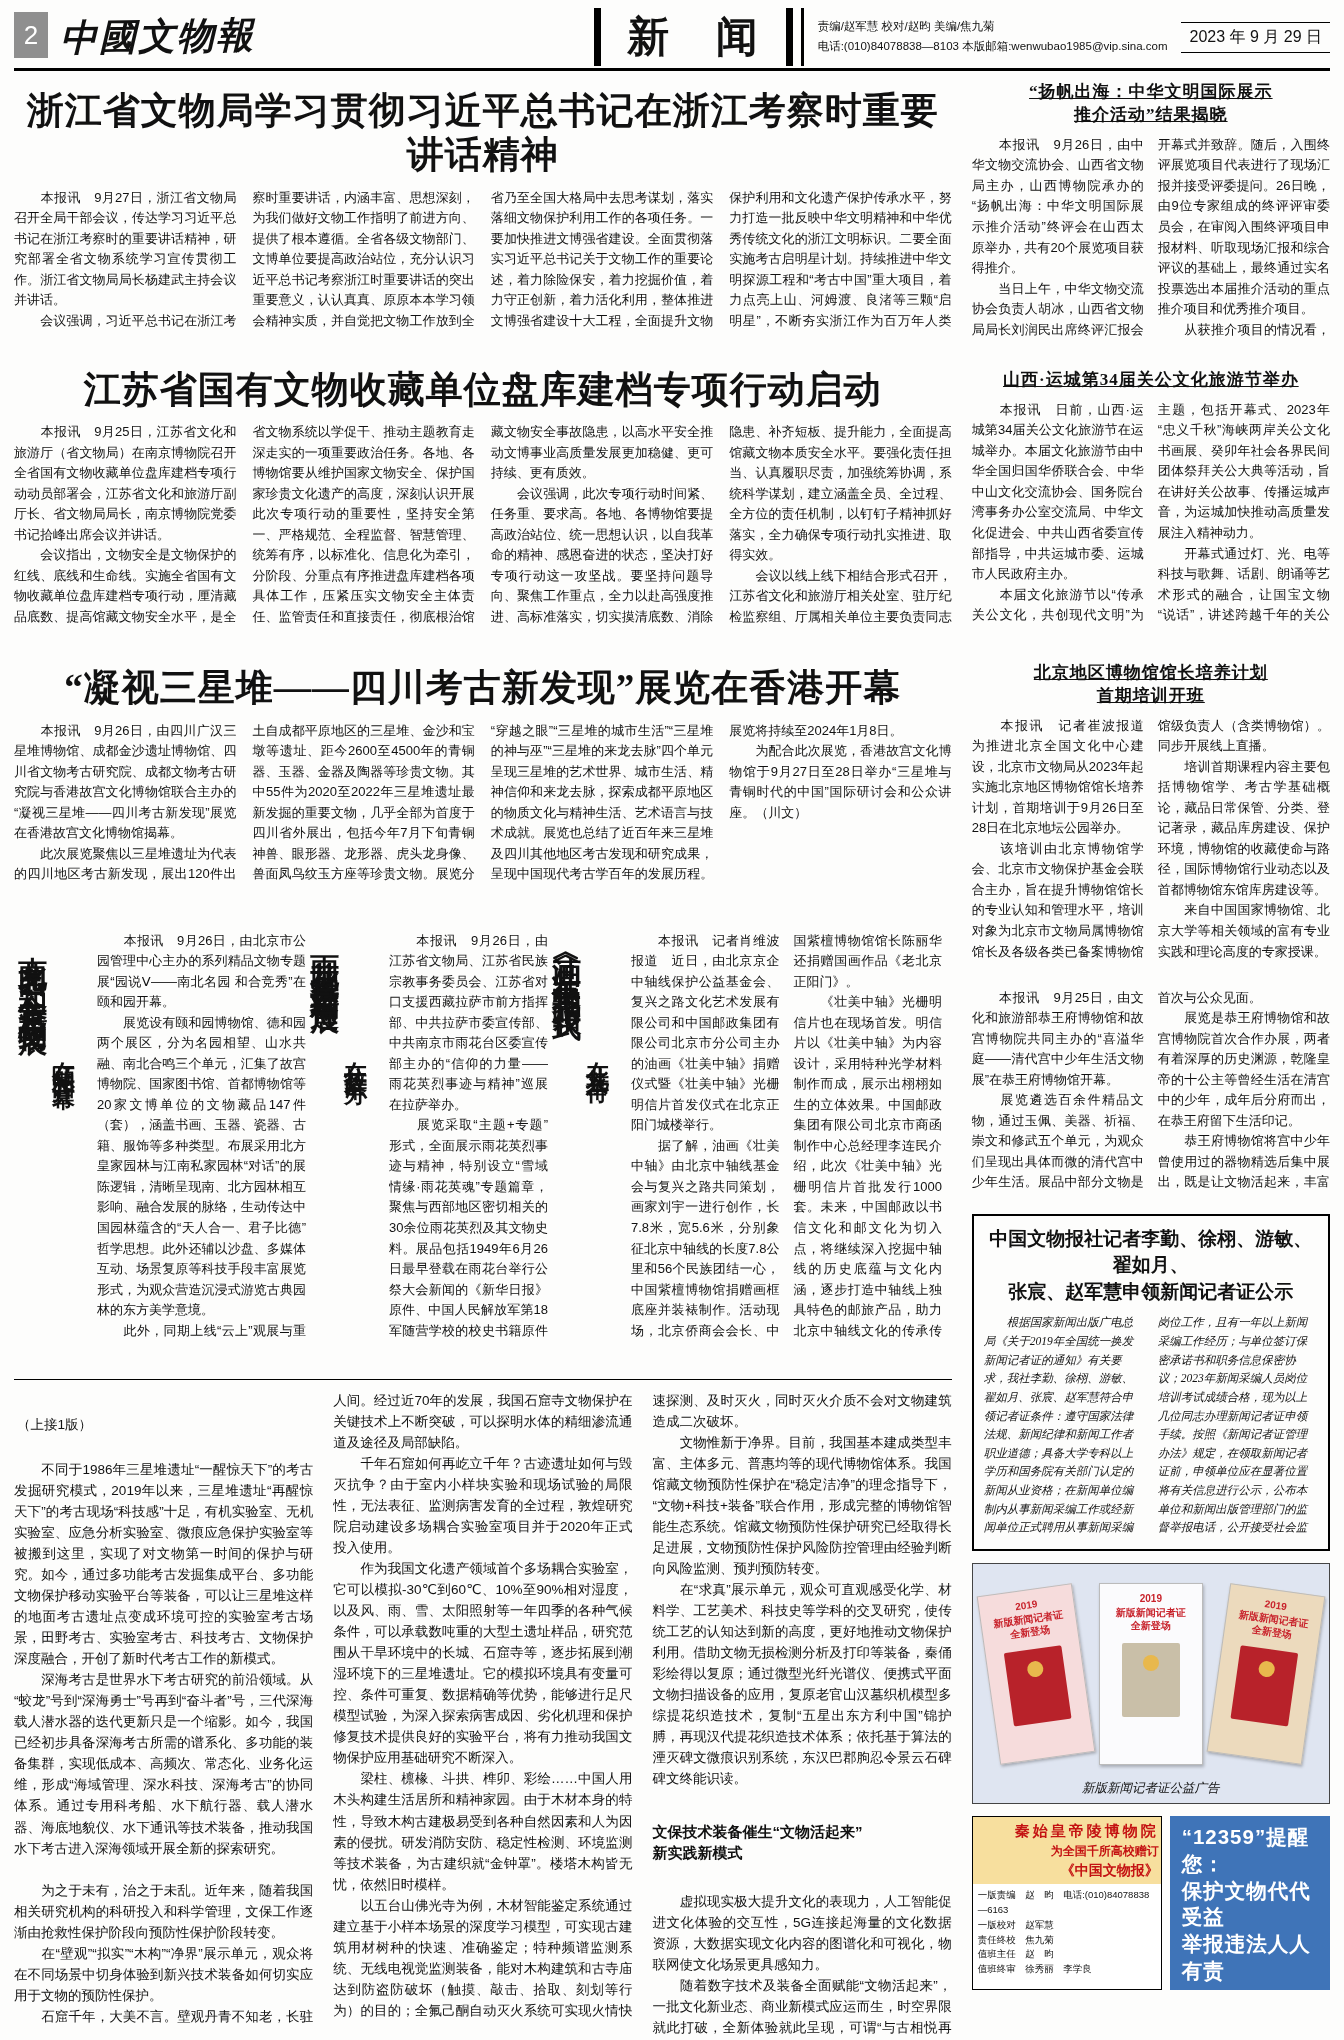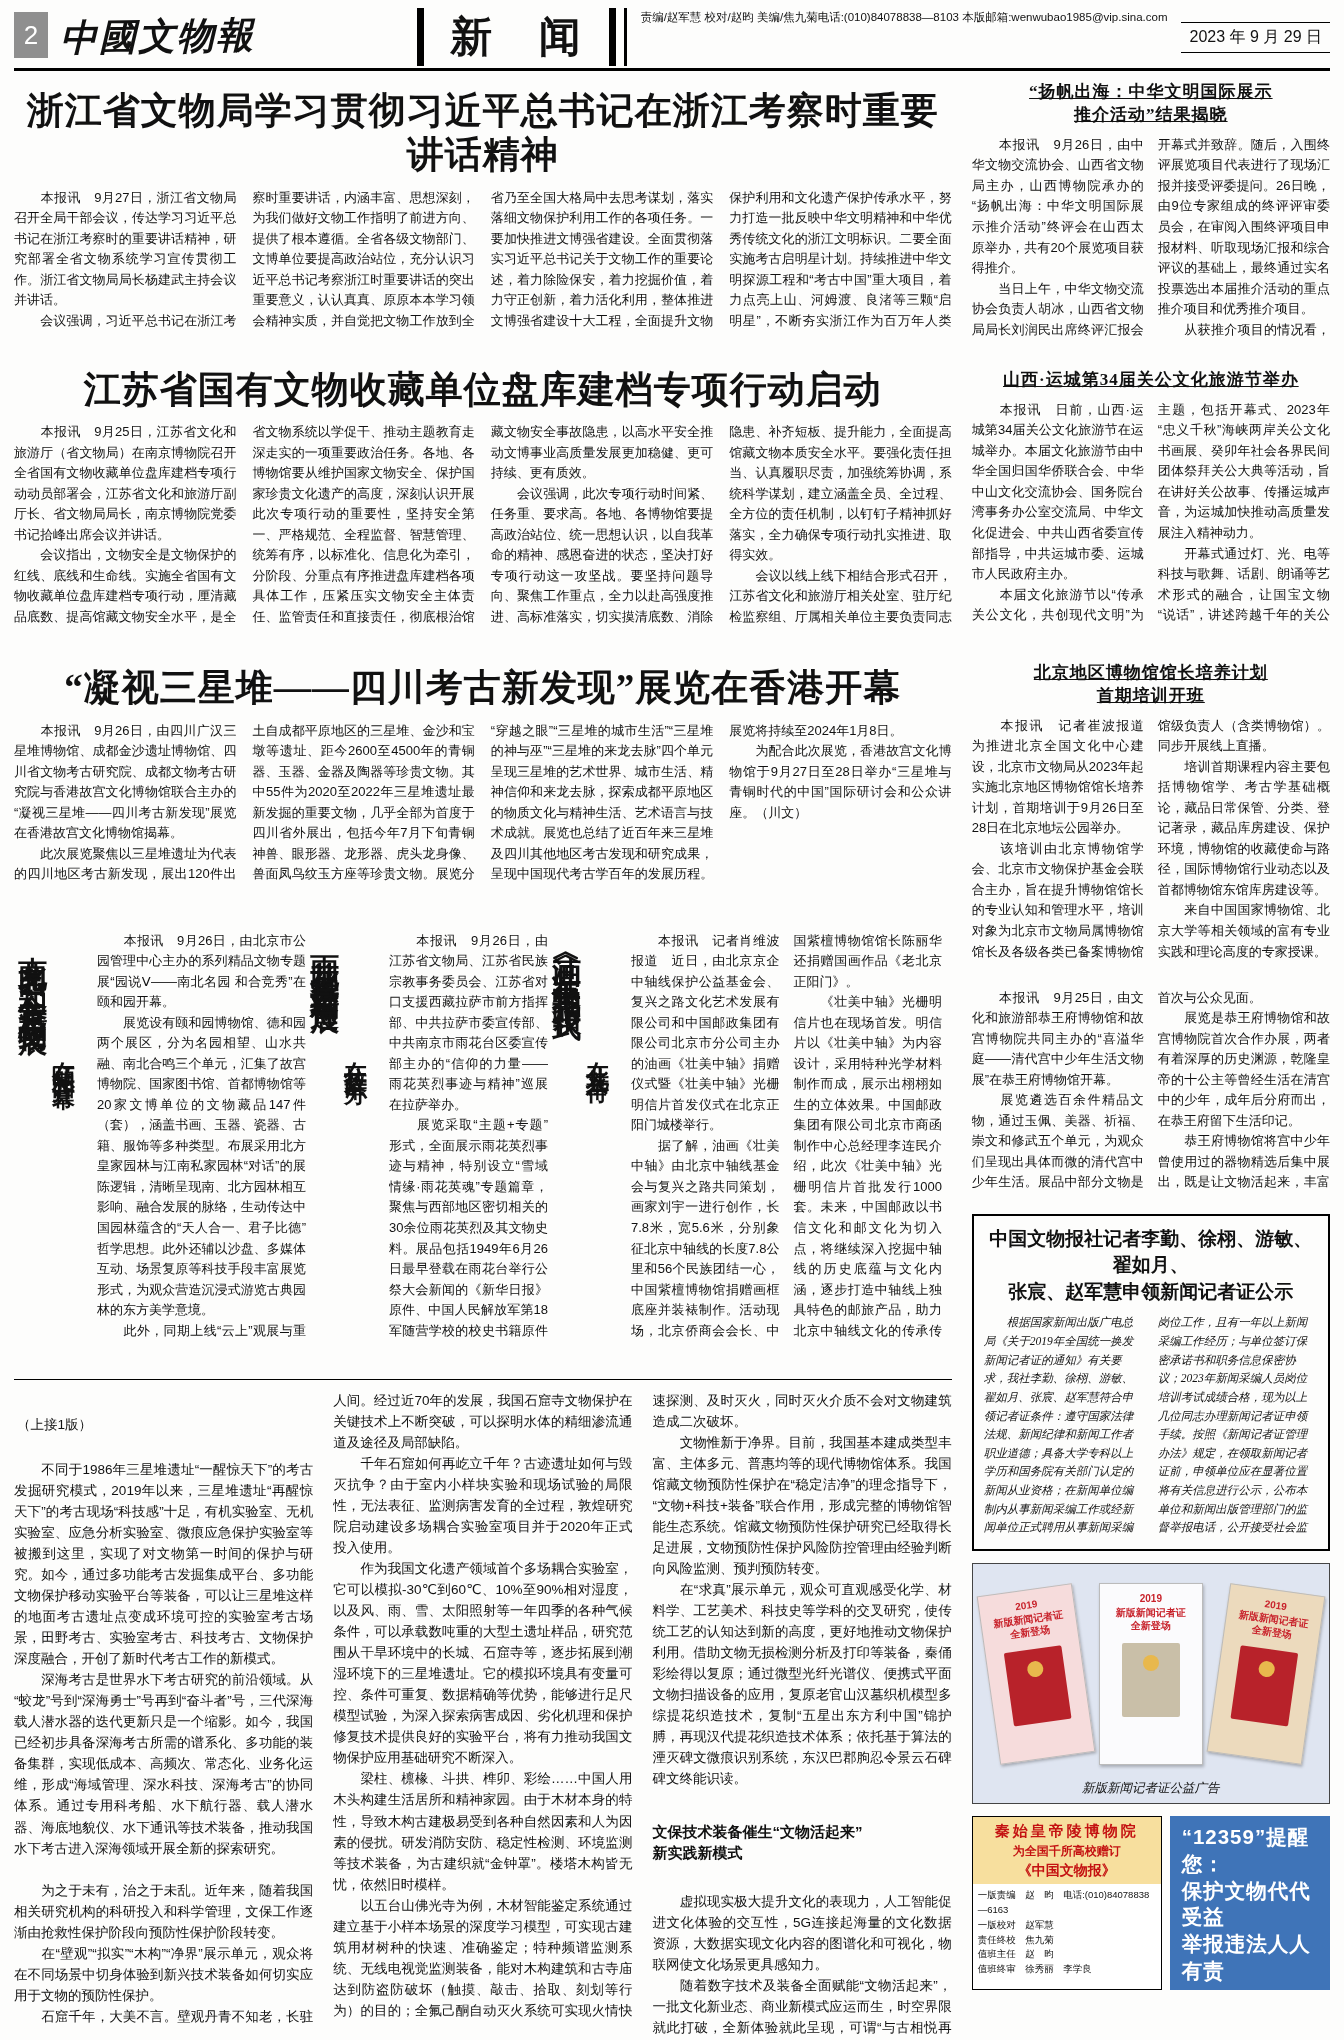--- a/index.html
+++ b/index.html
@@ -6,21 +6,21 @@
   .page{position:relative;width:1344px;height:2040px;margin:0 auto;background:#fdfdfc;color:#111;
         font-family:"Liberation Sans","DejaVu Sans",sans-serif;overflow:hidden;box-sizing:border-box;padding:8px 14px 0 14px;}
   
   .hdr{display:flex;align-items:stretch;height:58px;}
   .pagenum{width:34px;height:46px;background:#8f8f8f;color:#fff;font-size:26px;display:flex;align-items:center;justify-content:center;margin-top:4px;}
   .masthead{font-family:"Liberation Serif","DejaVu Serif",serif;font-style:italic;font-weight:bold;
             font-size:37px;letter-spacing:2px;padding:4px 10px 0 12px;transform:rotate(-1deg);}
   .hdr-spacer{flex:1;}
   .section-title{display:flex;align-items:center;font-weight:bold;font-size:42px;letter-spacing:18px;
                  border-left:7px solid #000;border-right:7px solid #000;padding:0 10px 0 26px;margin:0 8px;font-family:"Liberation Serif","DejaVu Serif",serif;}
-  .hdr-info{display:flex;justify-content:center;font-size:11.5px;line-height:1.7;padding:0 14px;border-left:3px solid #000;}
+  .hdr-info{display:flex;flex-direction:column;justify-content:center;font-size:11.5px;line-height:1.7;padding:0 14px;border-left:3px solid #000;}
   .hdr-date{align-self:center;border-top:1.5px solid #000;border-bottom:1.5px solid #000;font-size:16px;padding:4px 8px;white-space:nowrap;}
   .toprule{border-top:3px solid #000;margin-top:2px;}
   
   .cols{display:flex;margin-top:4px;}
   .left{width:942px;padding-right:14px;}
   .right{width:360px;padding-left:6px;}
   
   .hl{font-family:"Liberation Serif","DejaVu Serif",serif;font-weight:bold;text-align:center;letter-spacing:1px;}
   .hl-xl{font-size:37px;line-height:1.2;margin:14px 0 10px 0;}
   .hl-r{font-size:17px;line-height:1.35;margin:6px 0 8px 0;text-decoration:underline;}
@@ -57,21 +57,21 @@
   .p1{background:#f6dcdc;transform:rotate(-8deg);}
   .p2{background:#fbfbfd;width:104px;height:182px;z-index:2;}
   .p3{background:#ecdabd;transform:rotate(8deg);}
   .booklet{margin-top:10px;width:58px;height:74px;background:#b8222a;border-radius:2px;position:relative;}
   .booklet:after{content:"";position:absolute;left:50%;top:12px;width:16px;height:16px;margin-left:-8px;border-radius:50%;background:#e8b84d;}
   .poster-cap{text-align:center;font-family:"Liberation Serif","DejaVu Serif",serif;font-style:italic;font-size:12.5px;margin-top:6px;}
   
   .adrow{display:flex;margin-top:12px;gap:8px;}
   .credits{width:188px;border:1.5px solid #000;background:#fff;}
   .credits-hd{background:#f7df9e;text-align:center;padding:5px 2px 4px 2px;}
-  .credits-hd div{color:#c41212;font-weight:bold;}
+  .credits-hd div{color:#c41212;font-weight:bold;text-align:right;}
   .ch1{font-size:15px;letter-spacing:3px;}
   .ch2{font-size:12px;margin-top:2px;}
   .ch3{font-size:14px;margin-top:2px;}
   .credits-ls{font-size:9.5px;line-height:1.55;padding:4px 5px;}
   .r12359{flex:1;background:#3f74b8;color:#fff;padding:8px 10px 6px 12px;}
   .r12359 .big{font-weight:bold;font-size:20.5px;line-height:1.3;letter-spacing:1px;}
 </style>
 </head>
 <body>
 

